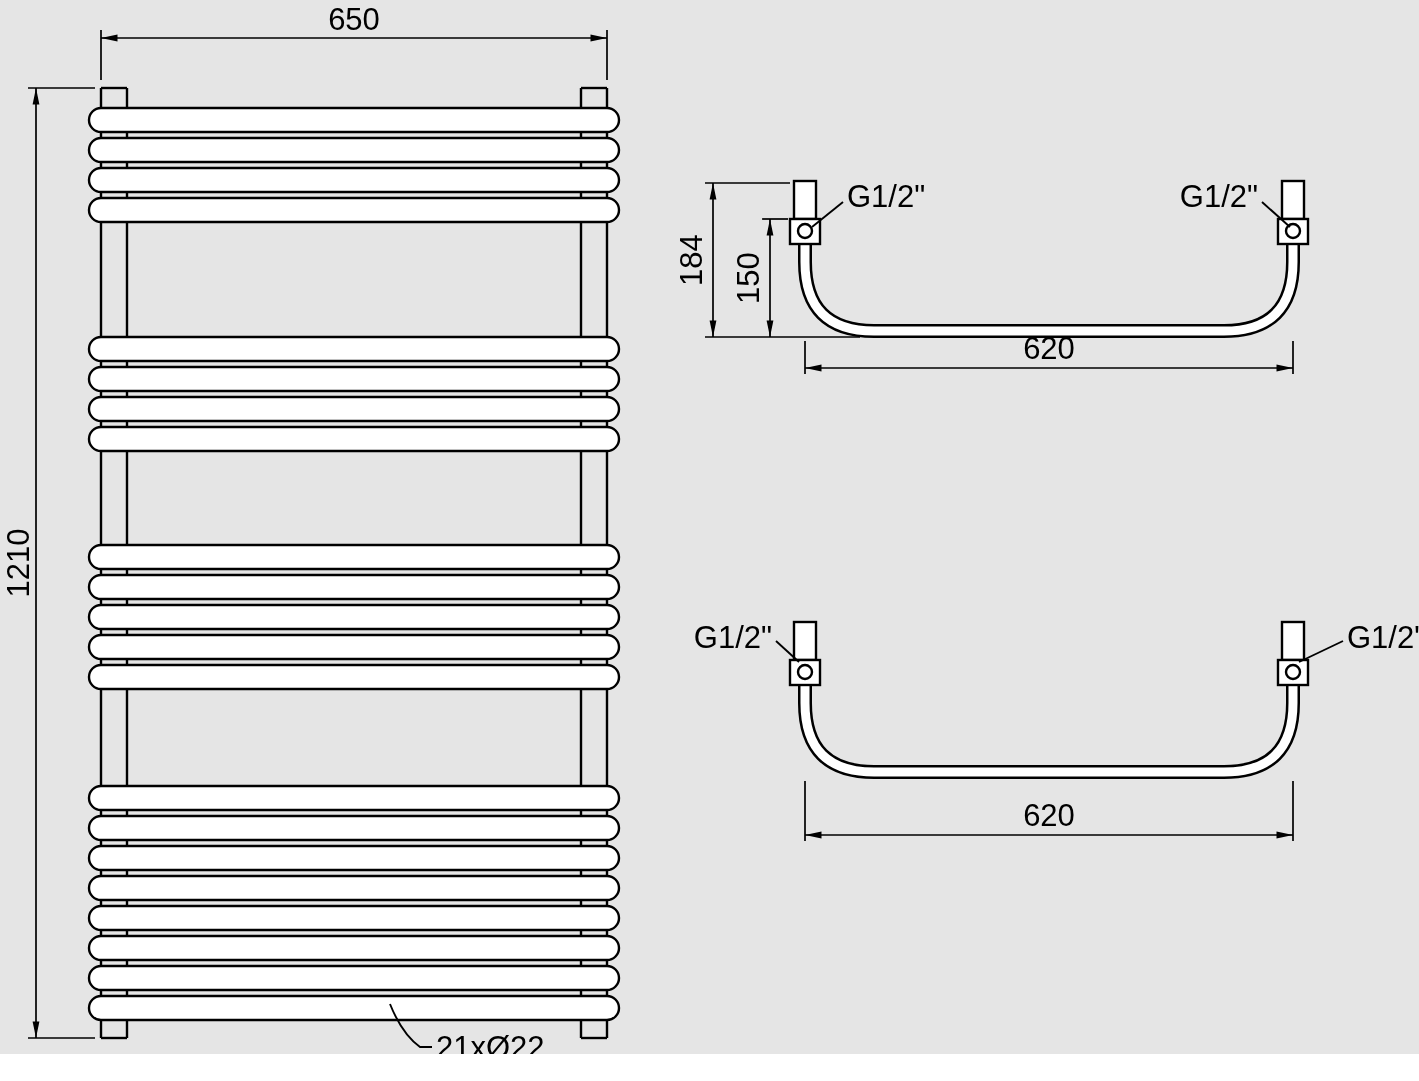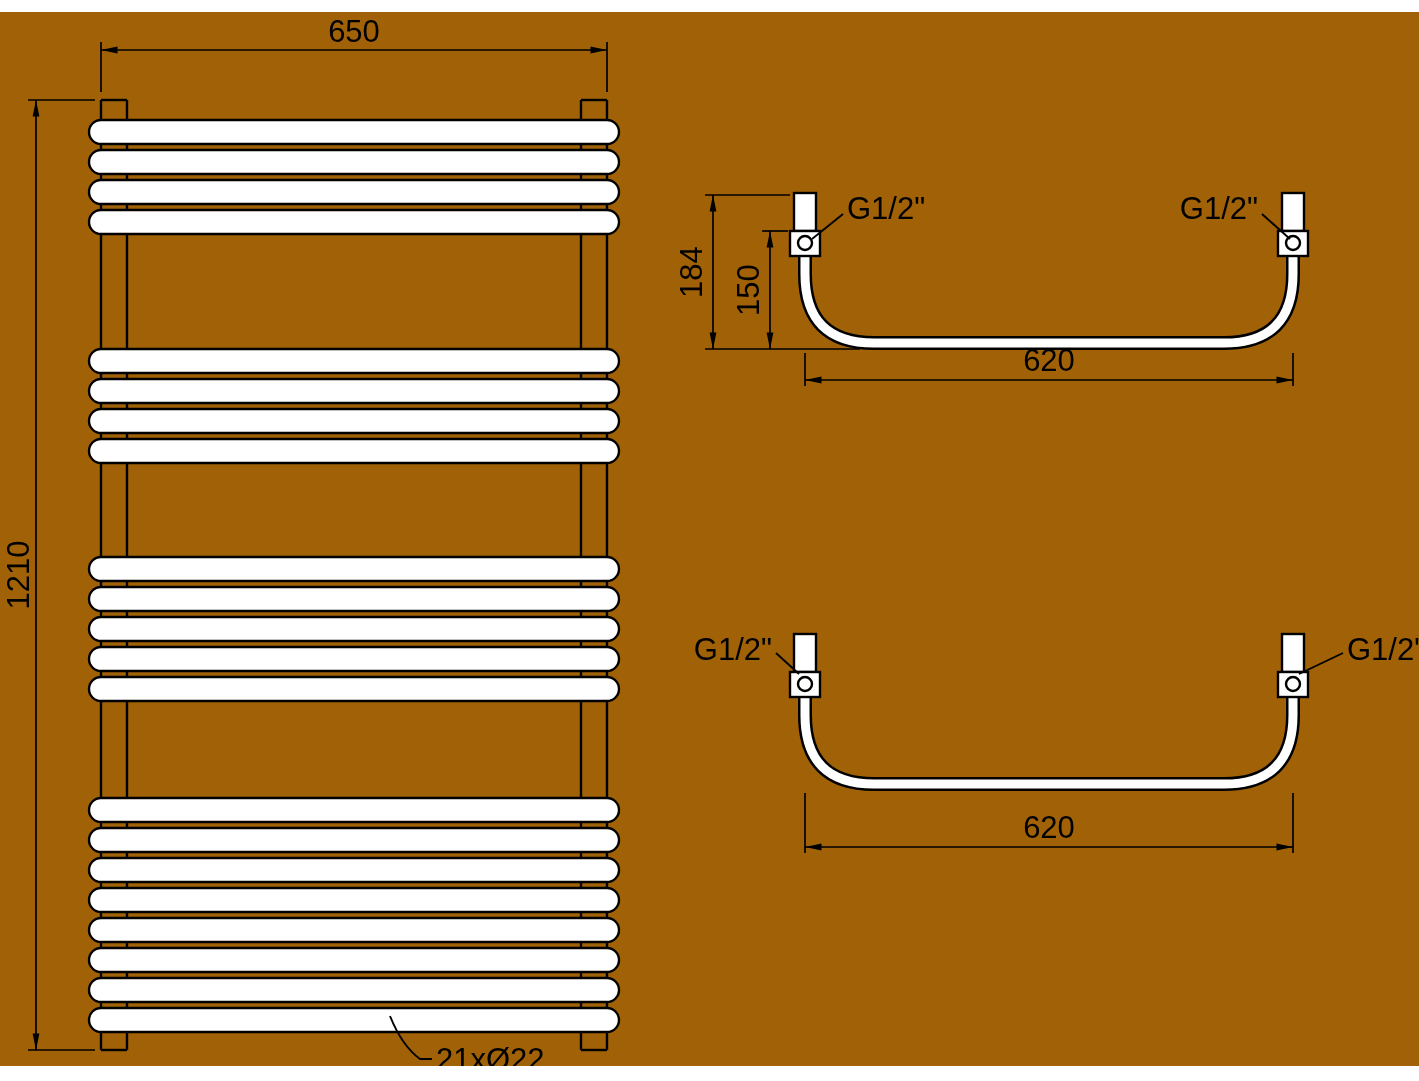--- a/index.html
+++ b/index.html
@@ -1,16 +1,16 @@
 <!DOCTYPE html>
 <html><head>
 <meta charset="utf-8">
 <style>
   html, body { margin: 0; padding: 0; background: #ffffff; }
-  .canvas { position: relative; width: 1419px; height: 1054px; background: #a16207; overflow: hidden; margin-top: 12px; }
+  .canvas { position: relative; width: 1419px; height: 1054px; background: #e5e5e5; overflow: hidden; }
   svg text {
     font-family: "Liberation Sans", sans-serif;
     font-size: 31px;
     fill: #000;
   }
   .geo   { fill: none; stroke: #000; stroke-width: 2.4; }
   .geoF  { fill: #fff; stroke: #000; stroke-width: 2.4; }
   .tube  { fill: #fff; stroke: #000; stroke-width: 2.4; }
   .dim   { fill: none; stroke: #000; stroke-width: 1.7; }
   .leader{ fill: none; stroke: #000; stroke-width: 1.9; }

